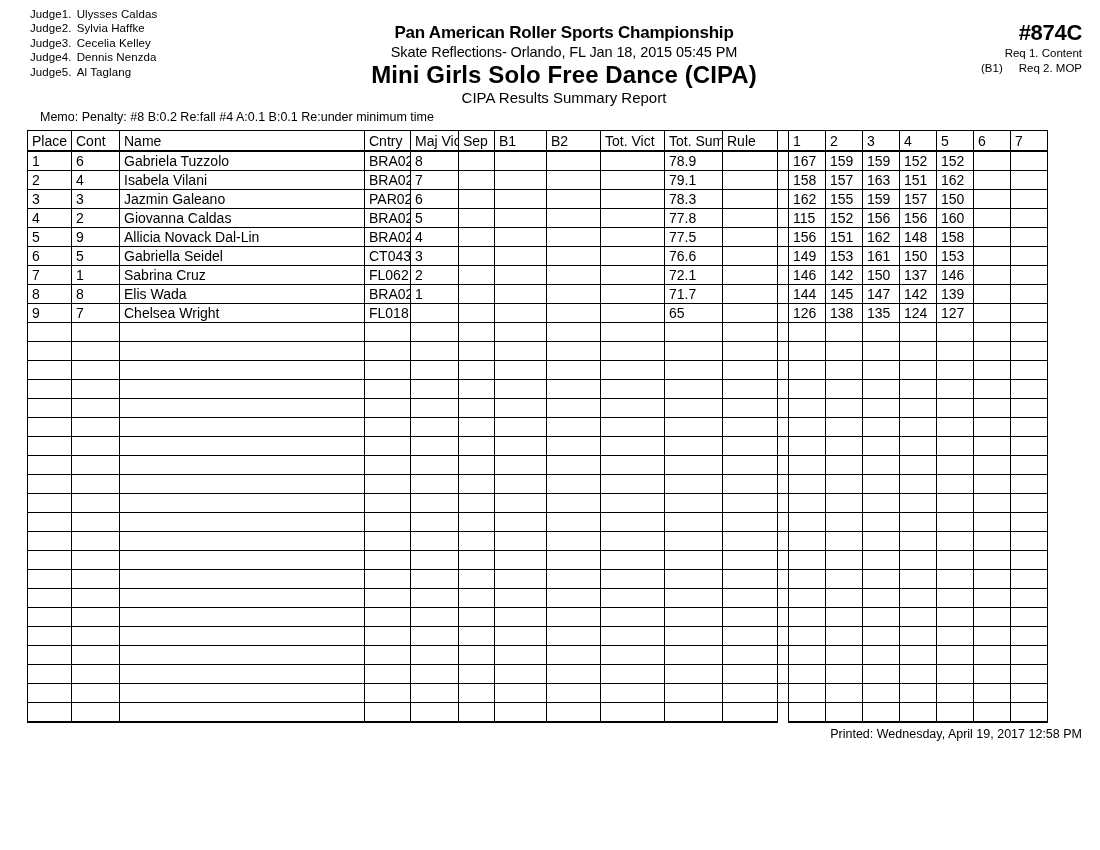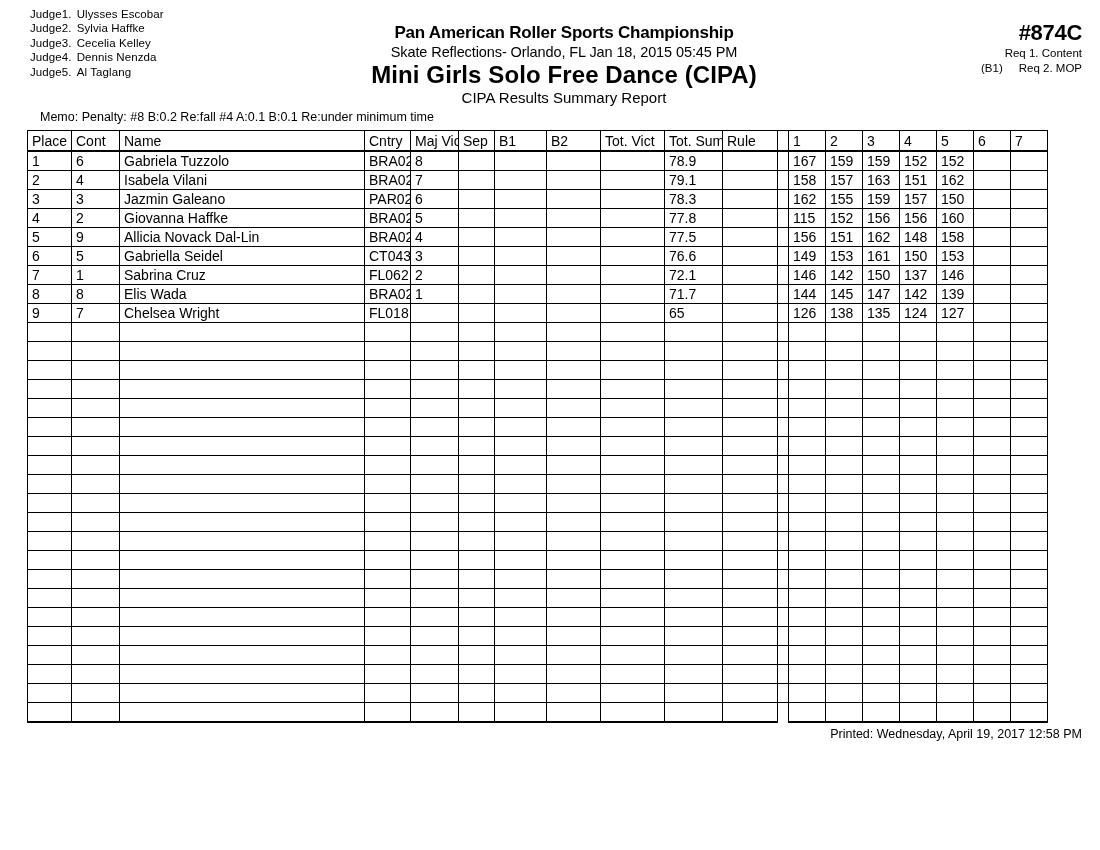--- a/index.html
+++ b/index.html
@@ -141,21 +141,21 @@
     right: 18px;
     top: 727px;
     font-size: 12.5px;
     white-space: nowrap;
   }
 </style>
 </head>
 <body>
 
 <div id="judges-list">
-    <div class="judge-row"><span class="judge-word">Judge</span><span class="judge-num">1.</span><span>Ulysses Escobar</span></div>
+    <div class="judge-row"><span class="judge-word">Judge</span><span class="judge-num">1.</span><span>Ulysses Caldas</span></div>
     <div class="judge-row"><span class="judge-word">Judge</span><span class="judge-num">2.</span><span>Sylvia Haffke</span></div>
     <div class="judge-row"><span class="judge-word">Judge</span><span class="judge-num">3.</span><span>Cecelia Kelley</span></div>
     <div class="judge-row"><span class="judge-word">Judge</span><span class="judge-num">4.</span><span>Dennis Nenzda</span></div>
     <div class="judge-row"><span class="judge-word">Judge</span><span class="judge-num">5.</span><span>Al Taglang</span></div>
   </div>
 
 <div id="title-block">
   <div id="event-title">Pan American Roller Sports Championship</div>
   <div id="venue-line">Skate Reflections- Orlando, FL Jan 18, 2015  05:45 PM</div>
   <div id="division-title">Mini Girls Solo Free Dance (CIPA)</div>
@@ -278,21 +278,21 @@
           <td class="c">155</td>
           <td class="c">159</td>
           <td class="c">157</td>
           <td class="c">150</td>
           <td class="c"></td>
           <td class="c"></td>
         </tr>
         <tr>
           <td class="c">4</td>
           <td class="c">2</td>
-          <td>Giovanna Haffke</td>
+          <td>Giovanna Caldas</td>
           <td>BRA02</td>
           <td>5</td>
           <td></td>
           <td></td>
           <td></td>
           <td></td>
           <td>77.8</td>
           <td></td>
           <td class="spacer"></td>
           <td class="c">115</td>

